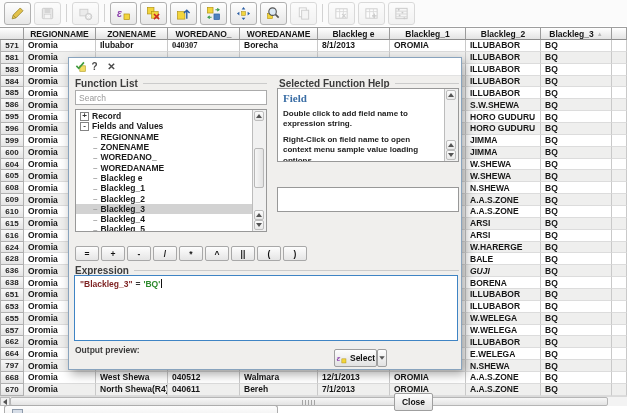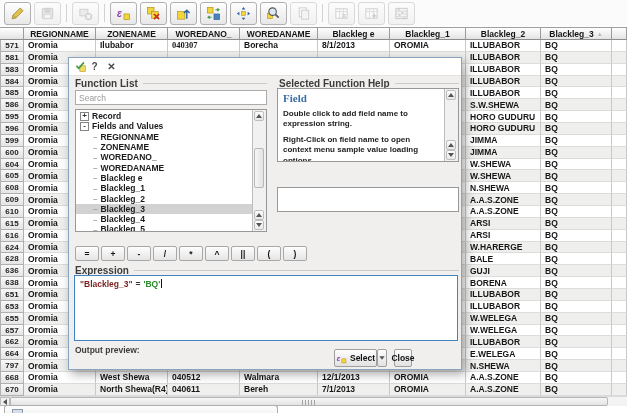--- a/index.html
+++ b/index.html
@@ -480,21 +480,21 @@
         <div class="cell" style="width: 15px;"></div>
       </div>
       <div class="trow">
         <div class="rnum">636</div>
         <div class="cell" style="width: 72px;">Oromia</div>
         <div class="cell" style="width: 72px;"></div>
         <div class="cell" style="width: 72px;"></div>
         <div class="cell" style="width: 78px;"></div>
         <div class="cell" style="width: 72px;"></div>
         <div class="cell" style="width: 76px;"></div>
-        <div class="cell" style="width: 75px;">GUJI</div>
+        <div class="cell" style="width: 75px; font-style: italic;">GUJI</div>
         <div class="cell" style="width: 71px;">BQ</div>
         <div class="cell" style="width: 15px;"></div>
       </div>
       <div class="trow">
         <div class="rnum">638</div>
         <div class="cell" style="width: 72px;">Oromia</div>
         <div class="cell" style="width: 72px;"></div>
         <div class="cell" style="width: 72px;"></div>
         <div class="cell" style="width: 78px;"></div>
         <div class="cell" style="width: 72px;"></div>
@@ -747,18 +747,18 @@
     <div class="dbtn" style="left:265px;width:43px;">
       <svg viewBox="0 0 16 16">
           <text x="1" y="11.5" font-size="11" font-style="italic" font-weight="bold" fill="#8e44ad">ε</text>
           <rect x="8.5" y="8.5" width="6" height="6" fill="#f2d53c" stroke="#b09010" stroke-width=".7"></rect>
         </svg>
       <span>Select</span>
     </div>
     <div class="dbtn" style="left:308px;width:10px;">
       <span class="tri-down" style="transform:scale(.9);"></span>
     </div>
-    <div class="dbtn" style="left:325px;width:18px;">
+    <div class="dbtn" style="left:325px;width:39px;margin-top:44px;">
       <span>Close</span>
     </div>
   </div>
 
 </div>
 
 </body></html>

